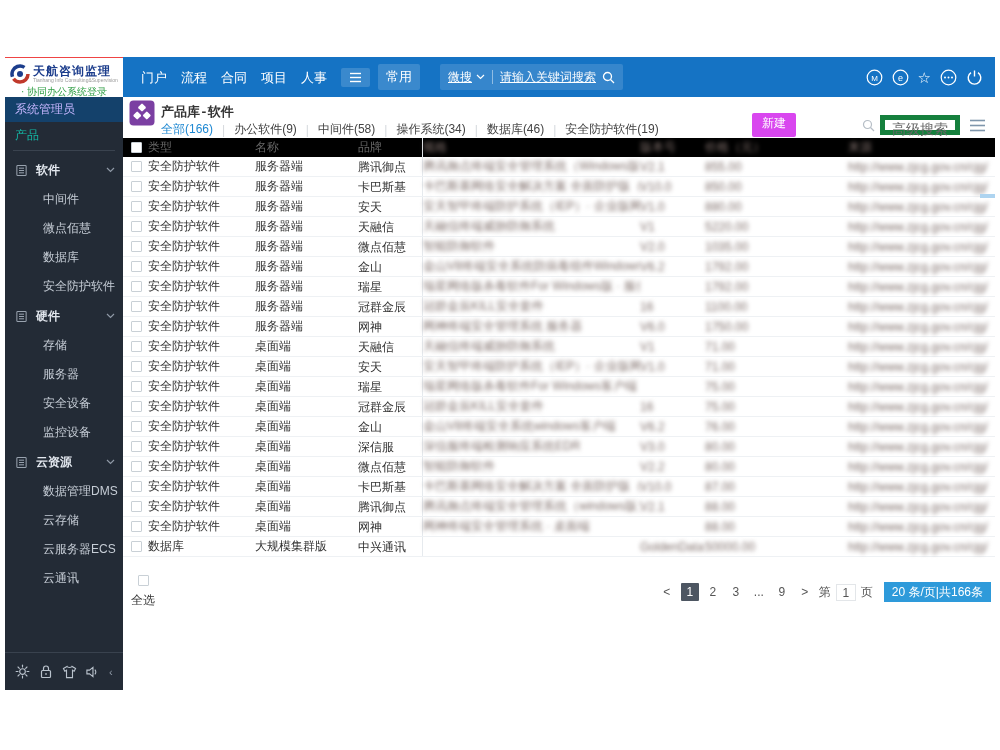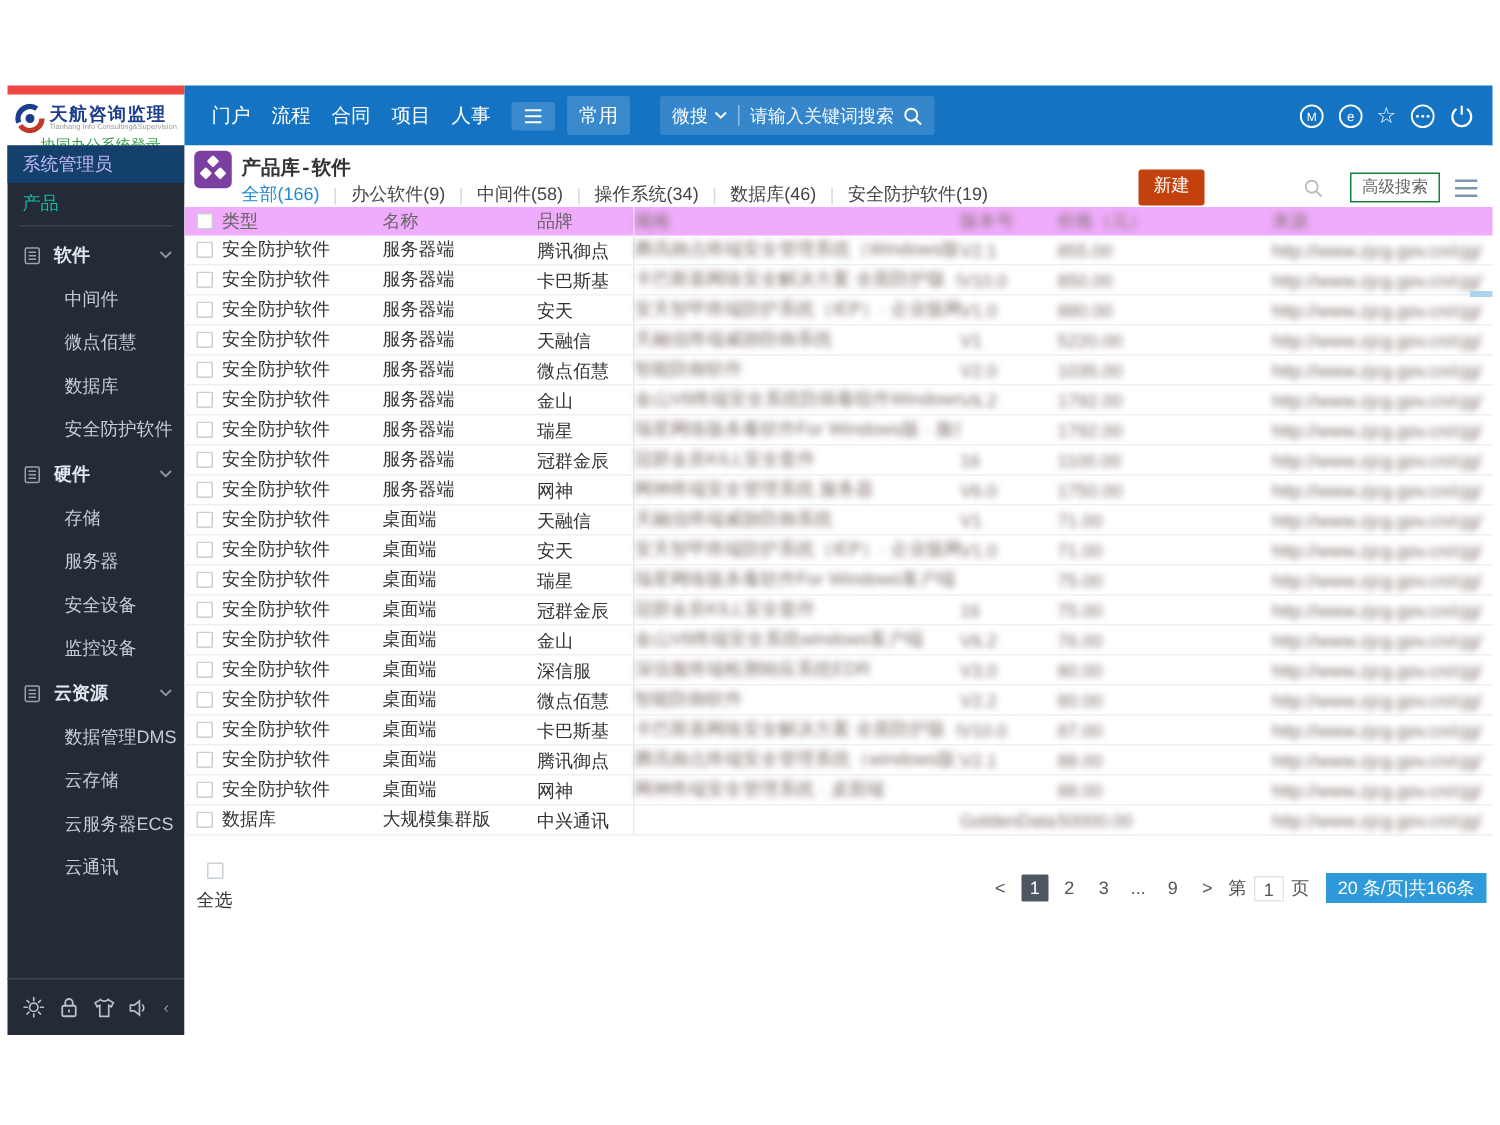--- a/index.html
+++ b/index.html
@@ -1,28 +1,28 @@
 <!DOCTYPE html>
 <html><head>
 <meta charset="utf-8">
 <style>
   * { margin:0; padding:0; box-sizing:border-box; }
   body { width:1000px; height:750px; background:#fff; font-family:"Liberation Sans",sans-serif; position:relative; overflow:hidden; }
   .app { position:absolute; left:5px; top:57px; width:990px; height:633px; }
 
   
-  .logo-box { position:absolute; left:0; top:0; width:118px; height:40px; background:#fff; border-top:6px solid #ef4444; }
+  .logo-box { position:absolute; left:0; top:0; width:118px; height:40px; background:#fff; border-top:1px solid #ef4444; }
   .logo-swirl { position:absolute; left:5px; top:6px; }
   .logo-title { position:absolute; left:28px; top:5px; font-size:12px; font-weight:bold; color:#1c3d8c; letter-spacing:1px; }
   .logo-sub { position:absolute; left:28px; top:19px; font-size:5px; color:#9a9a9a; filter:blur(.4px); white-space:nowrap; }
   .logo-login { position:absolute; left:16px; top:27px; font-size:10px; color:#2f9e44; }
   .navbar { position:absolute; left:118px; top:0; right:0; height:40px; background:#1573c4; display:flex; align-items:center; padding-left:18px; color:#fff; }
   .nav-item { font-size:13px; margin-right:14px; cursor:pointer; }
   .nav-btn { background:rgba(255,255,255,.16); border-radius:2px; padding:4px 8px; margin-right:8px; font-size:13px; display:flex; align-items:center; cursor:pointer; }
-  .searchbar { background:rgba(255,255,255,.14); border-radius:2px; height:26px; display:flex; align-items:center; padding:0 8px; margin-left:12px; font-size:12px; }
+  .searchbar { background:rgba(255,255,255,.14); border-radius:2px; height:26px; display:flex; align-items:center; padding:0 8px; margin-left:12px; font-size:12px;text-decoration:underline; }
   .searchbar .divider { width:1px; height:14px; background:rgba(255,255,255,.45); margin:0 7px; }
   .search-ph { color:rgba(255,255,255,.95); font-size:12px; margin-right:6px; }
   .tb-right { margin-left:auto; display:flex; align-items:center; gap:9px; padding-right:12px; }
   .tb-right svg, .tb-right .star { cursor:pointer; }
   .star { font-size:15px; color:#fff; line-height:1; }
 
   
   .sidebar { position:absolute; left:0; top:40px; width:118px; height:593px; background:#232b36; }
   .role-bar { height:25px; line-height:25px; background:#14416b; color:#c4b5fd; font-size:12px; padding-left:10px; }
   .side-section { height:26px; line-height:26px; color:#14b8a6; font-size:12px; padding-left:10px; }
@@ -36,29 +36,29 @@
 
   
   .content { position:absolute; left:118px; top:40px; right:0; bottom:0; background:#fff; }
   .title-icon { position:absolute; left:6px; top:3px; }
   .page-title { position:absolute; left:38px; top:6px; font-size:13px; font-weight:bold; color:#333;font-family:Liberation Mono, monospace; }
   .tabs { position:absolute; left:38px; top:24px; font-size:12px; display:flex; align-items:center; }
   .tab { color:#444; cursor:pointer; }
   .tab.active { color:#1e88d2; }
   .tab-sep { color:#d5d9dd; margin:0 9px; }
   .controls { position:absolute; right:10px; top:16px; display:flex; align-items:center; }
-  .btn-new { background:#c2410c; color:#fff; font-size:12px; width:44px; height:24px; line-height:20px; text-align:center; border-radius:2px; cursor:pointer; }
+  .btn-new { background:#d946ef; color:#fff; font-size:12px; width:44px; height:24px; line-height:20px; text-align:center; border-radius:2px; cursor:pointer; }
   .ctrl-gap { width:66px; }
-  .adv-box { border:1px solid #15803d; color:#666; font-size:11px; height:20px; line-height:18px; padding:0 7px; margin-left:18px; cursor:pointer; }
+  .adv-box { border:5px solid #15803d; color:#666; font-size:14px; height:20px; line-height:18px; padding:0 7px; margin-left:5px; cursor:pointer; }
   .list-icon { margin-left:10px; cursor:pointer; }
 
   
   .table { position:absolute; left:0; top:41px; right:0; }
   .grid-row { display:grid; grid-template-columns:25px 107px 103px 65px 217px 65px 143px 1fr; align-items:center; }
-  .thead { height:19px; background:#f0abfc; font-size:12px; color:#666; }
+  .thead { height:19px; background:#000000; font-size:12px; color:#666; }
   .trow { height:20px; border-bottom:1px solid #eef1f4; font-size:12px; color:#333; }
   .cell { white-space:nowrap; overflow:hidden; }
   .cb-cell { display:flex; justify-content:flex-end; padding-right:6px; }
   .cb { width:11px; height:11px; border:1px solid #c9d0d6; border-radius:1px; background:#fff; display:inline-block; cursor:pointer; }
   .brand-col { border-right:1px solid #e6eaee; height:100%; line-height:20px; }
   .thead .brand-col { line-height:19px; }
   .blur { filter:blur(2.2px); color:#80706c; }
   .scroll-thumb { position:absolute; right:0; top:56px; width:15px; height:4px; background:#aed4f0; }
 
   

